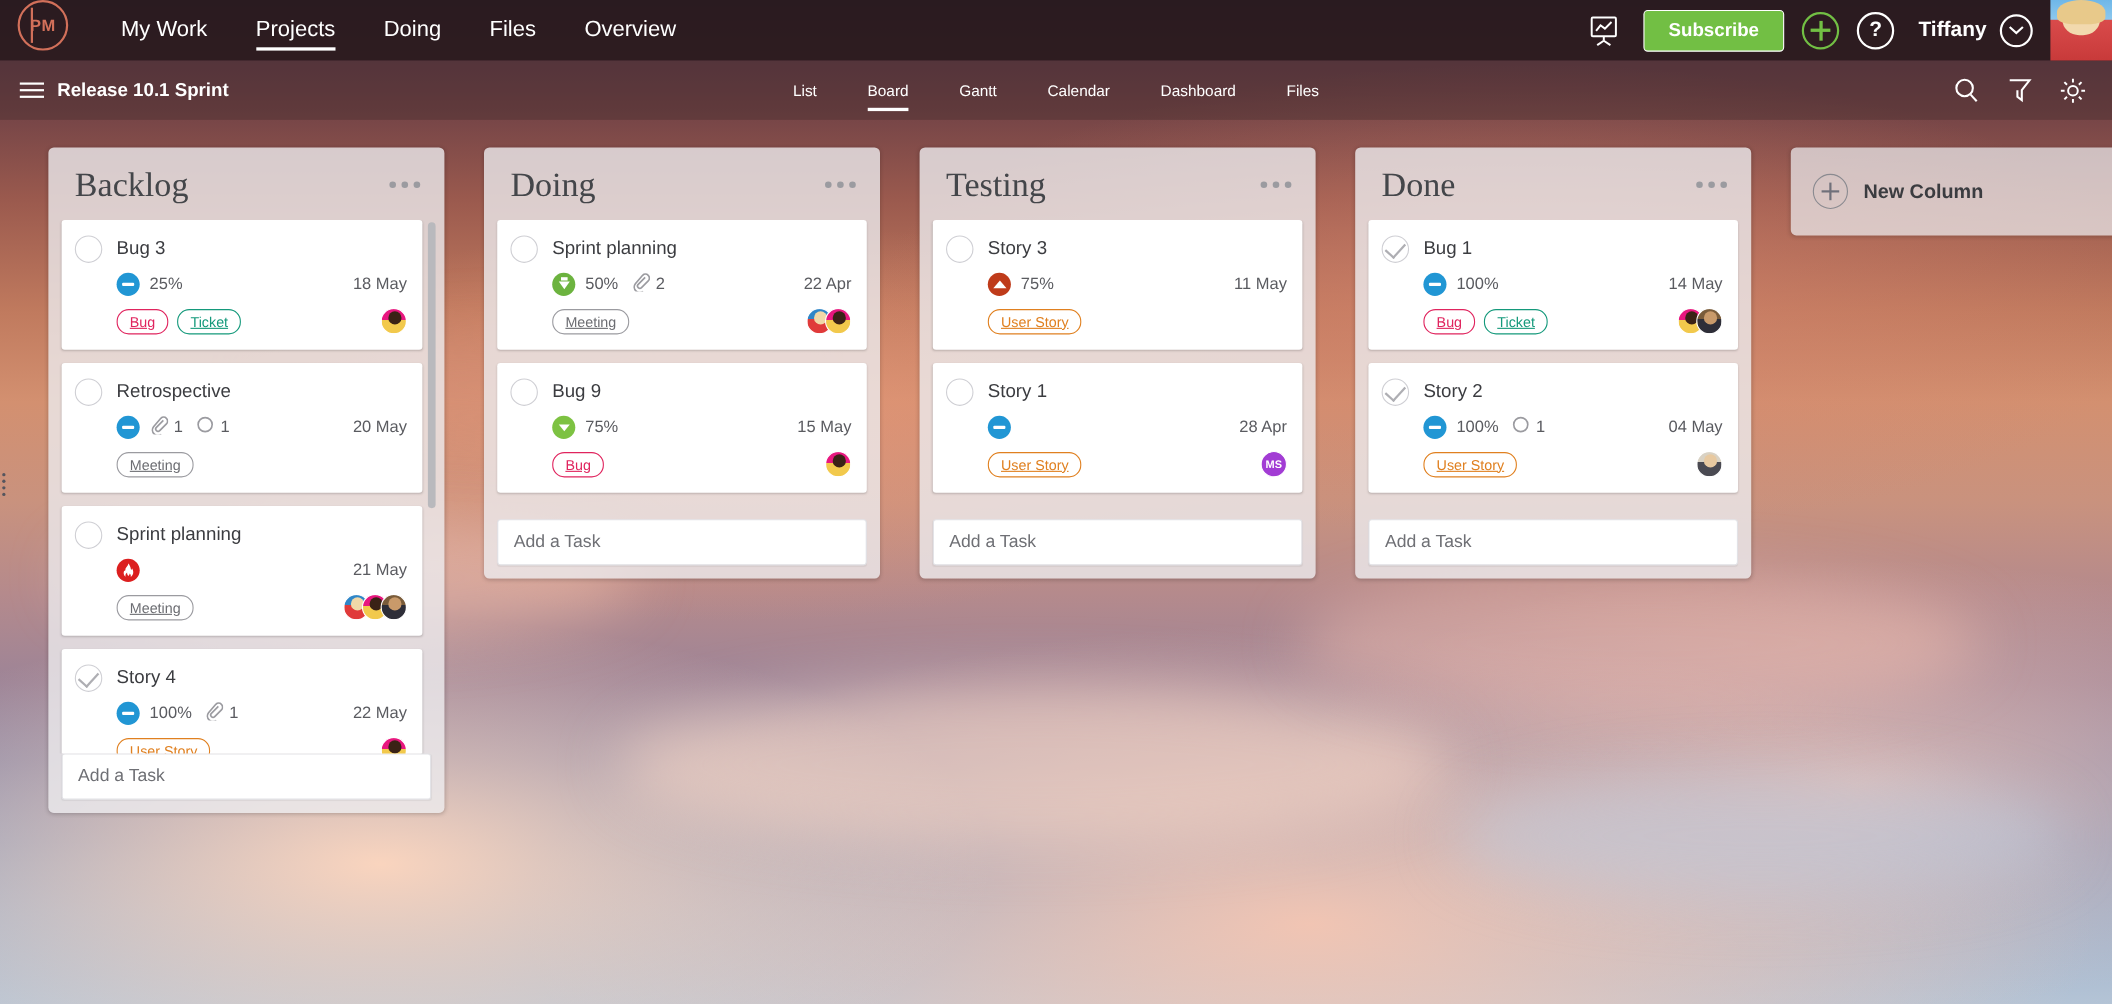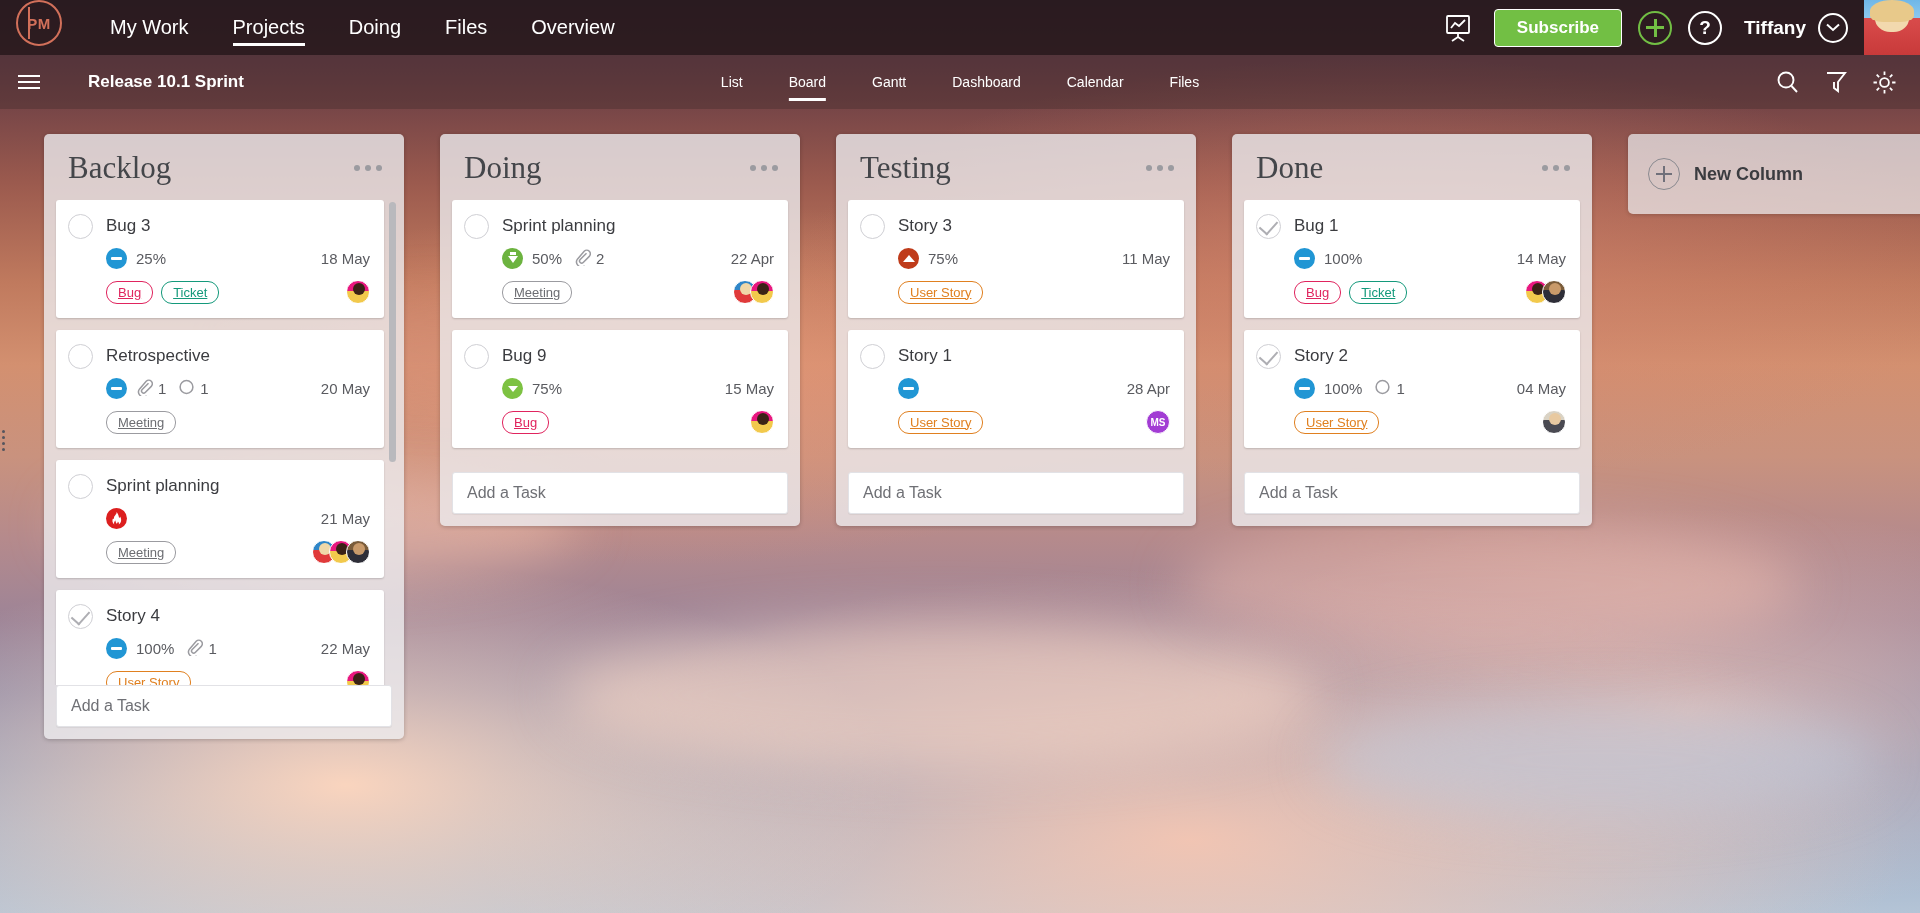--- a/index.html
+++ b/index.html
@@ -119,21 +119,20 @@
     background: #e8c98a;
   }
 
   
   .subbar {
     position: absolute; top: 55px; left: 0;
     width: 1920px; height: 54px;
     background: rgba(70,45,45,.42);
     display: flex; align-items: center;
     z-index: 29;
-    gap: 36px;
   }
   .hamburger { margin-left: 18px; width: 22px; cursor: pointer; }
   .hamburger span {
     display: block; height: 2px; background: #fff; margin: 4px 0;
   }
   .project-title {
     color: #fff; font-size: 17px; font-weight: bold; margin-left: 12px;
   }
   .tabs {
     position: absolute; left: 50%; transform: translateX(-50%);
@@ -392,22 +391,22 @@
     <span></span>
       <span></span>
       <span></span>
   </div>
   <div class="project-title">Release 10.1 Sprint</div>
 
   <div class="tabs" id="viewtabs">
       <div class="tab">List</div>
       <div class="tab active">Board</div>
       <div class="tab">Gantt</div>
+      <div class="tab">Calendar</div>
       <div class="tab">Dashboard</div>
-      <div class="tab">Calendar</div>
       <div class="tab">Files</div>
     </div>
 
   <div class="subbar-right">
     <div class="icon-btn">
       <svg width="26" height="26" viewBox="0 0 26 26" fill="none" stroke="#fff" stroke-width="1.9">
         <circle cx="11" cy="11" r="7.5"></circle>
           <line x1="16.5" y1="17" x2="22" y2="23"></line>
       </svg>
     </div>

